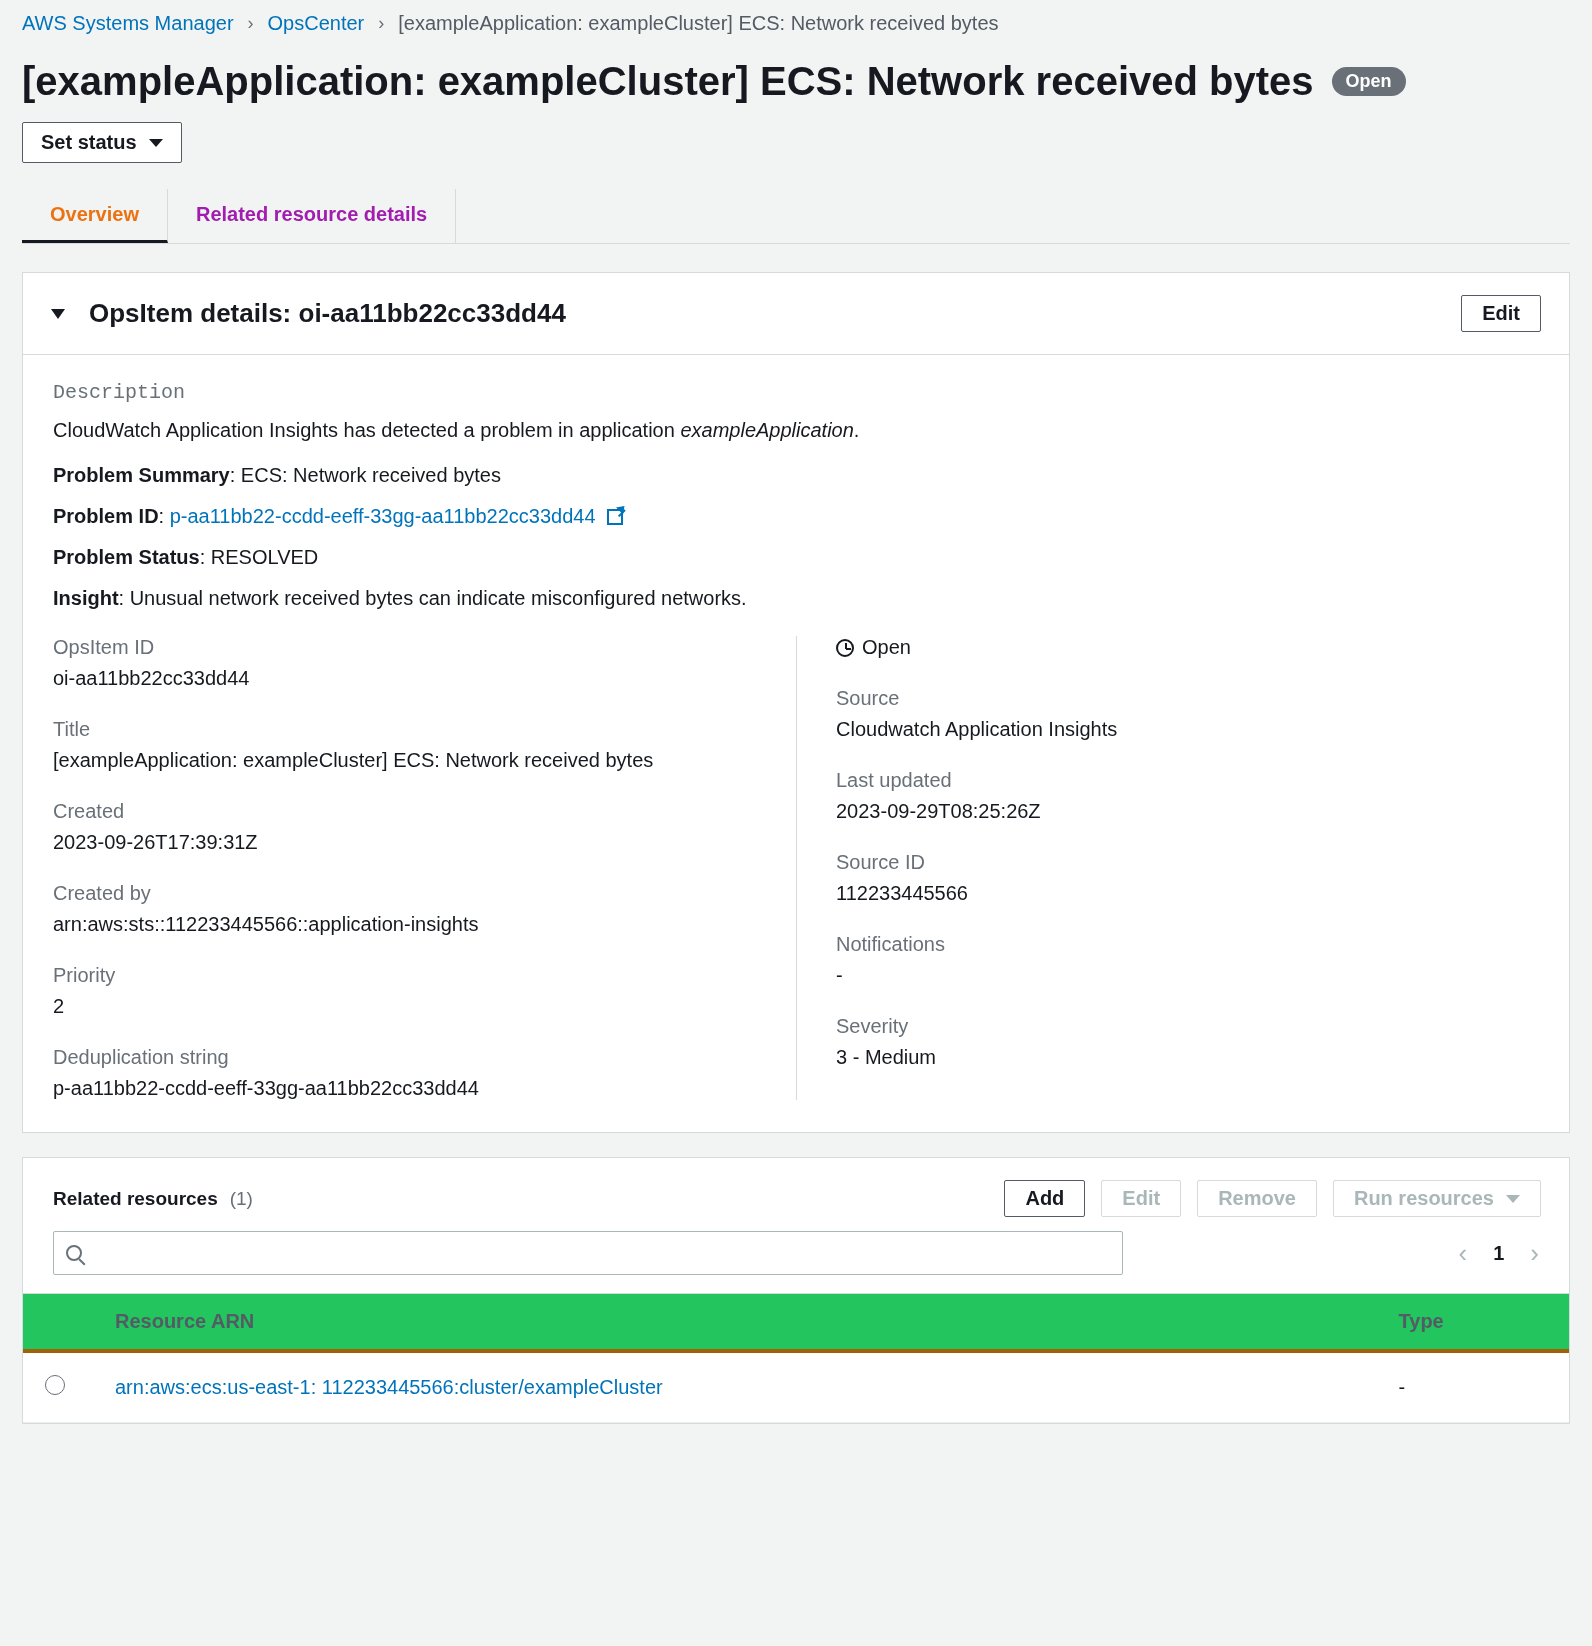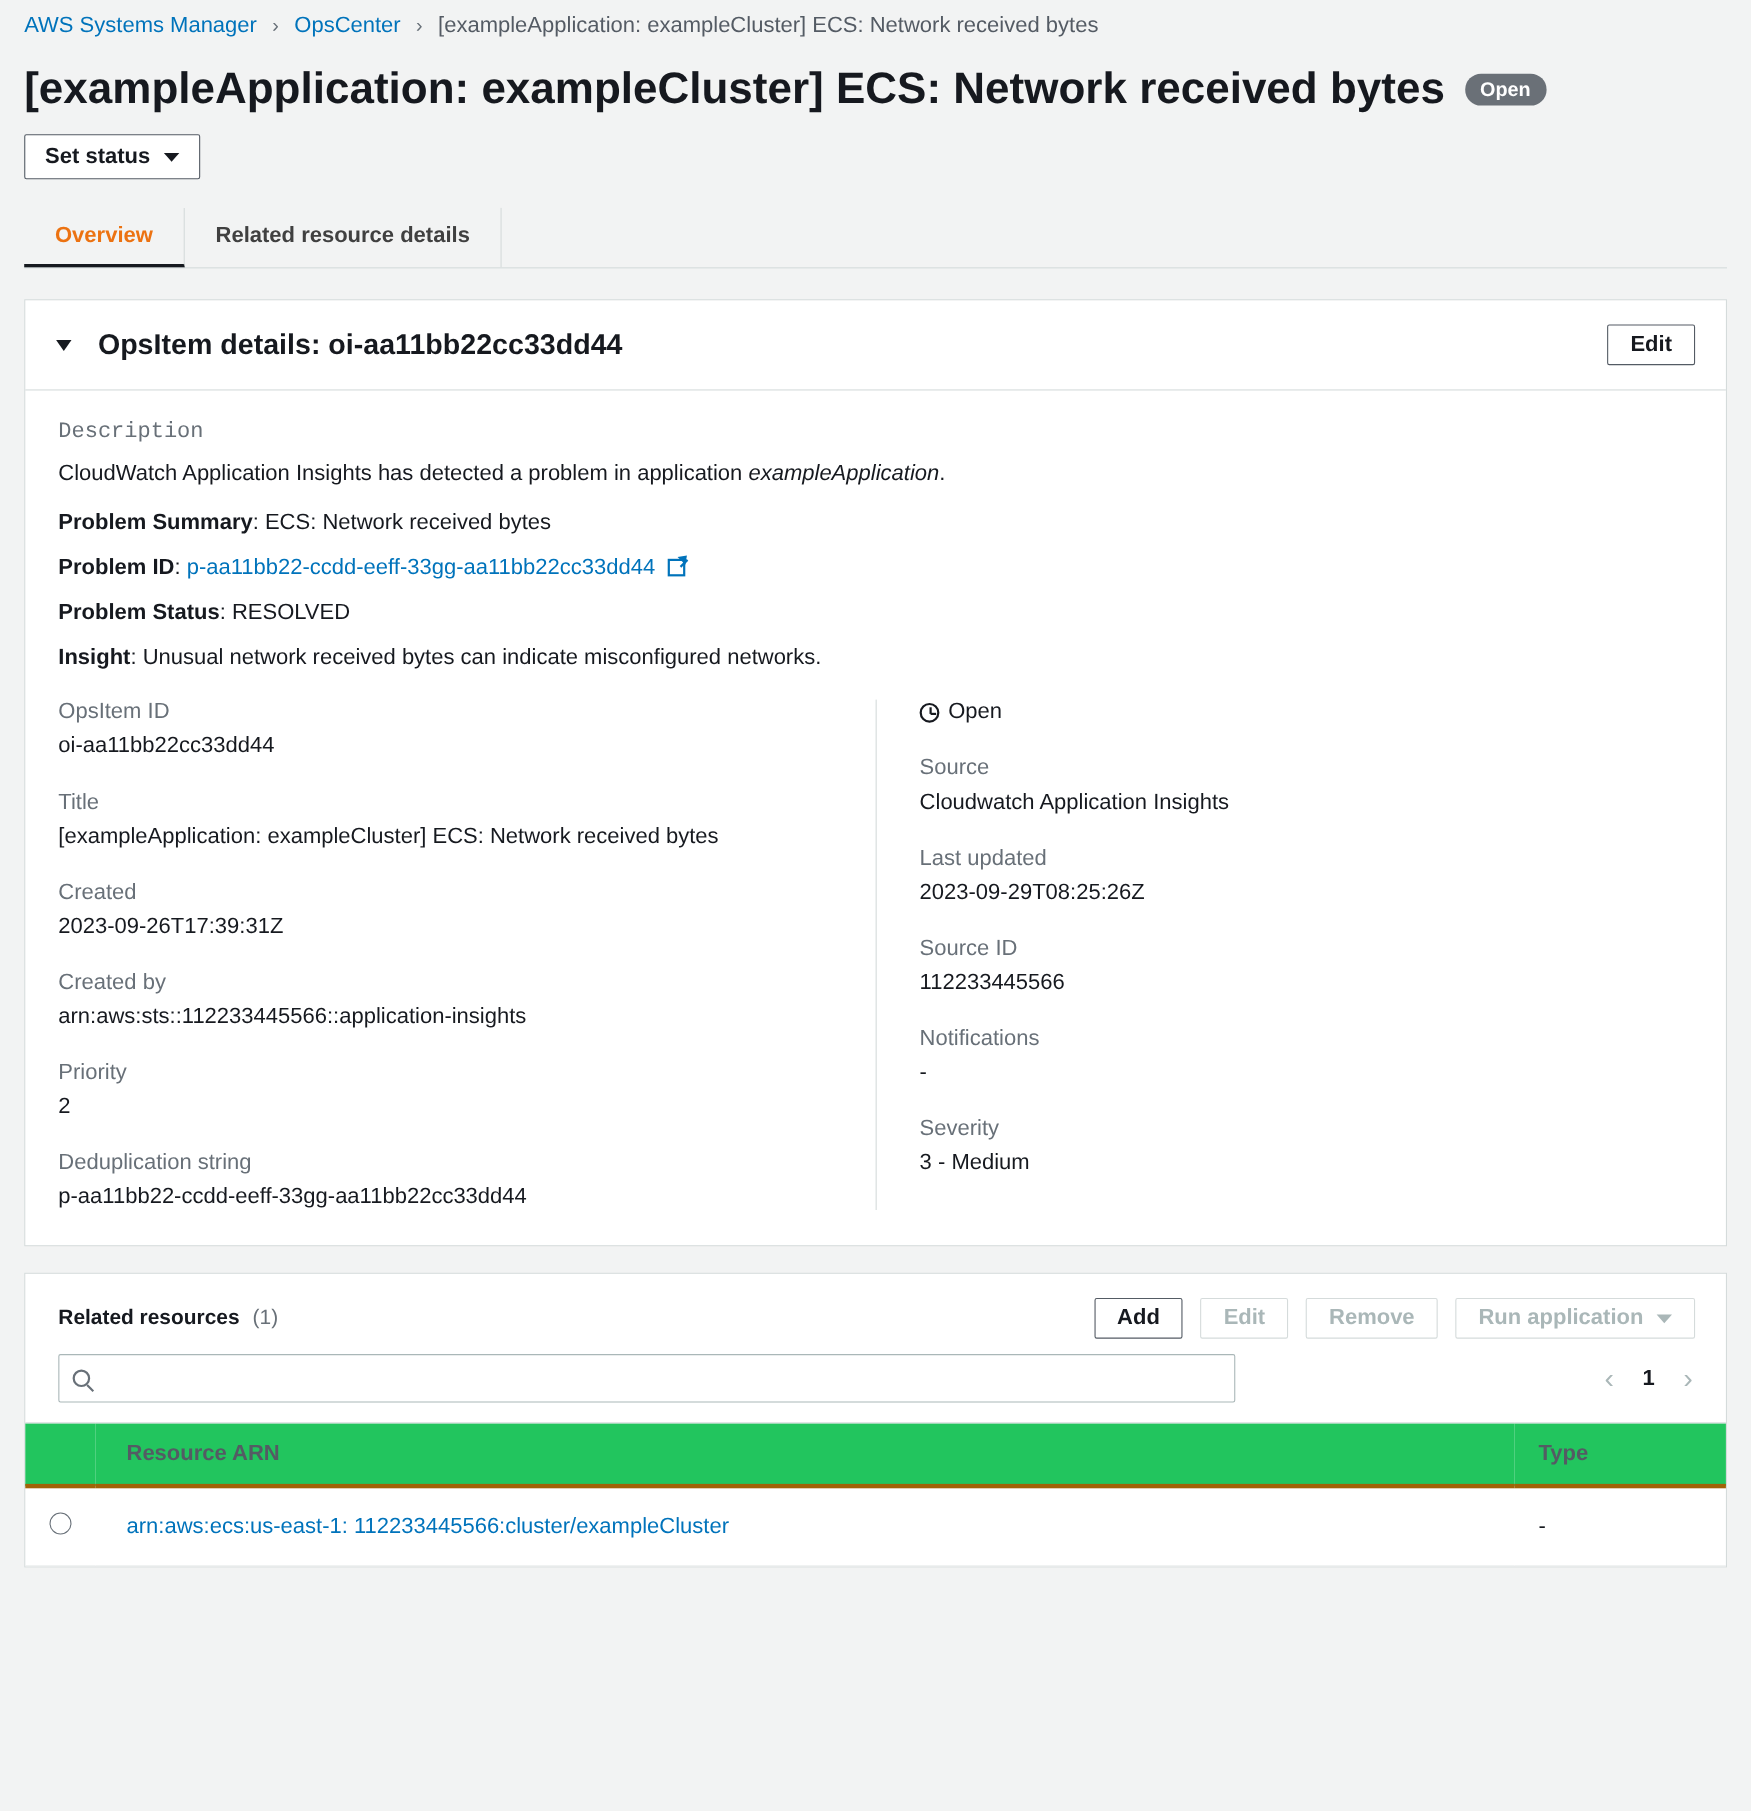--- a/index.html
+++ b/index.html
@@ -35,21 +35,21 @@
   .caret-down.disabled { border-top-color: #aab7b8; }
   .caret-solid {
     width: 0; height: 0; border-left: 7px solid transparent;
     border-right: 7px solid transparent; border-top: 10px solid #16191f;
     display: inline-block;
   }
   .actions-row { margin-bottom: 26px; }
   .tabs { display: flex; border-bottom: 1px solid #d5dbdb; margin-bottom: 28px; }
   .tab {
     padding: 14px 28px; font-size: 20px; font-weight: 700;
-    color: #404040; cursor: pointer; border-right: 1px solid #d5dbdb;
+    color: #a21caf; cursor: pointer; border-right: 1px solid #d5dbdb;
   }
   .tab.active { color: #ec7211; border-bottom: 3px solid #16191f; }
   .panel {
     background: #fff; border: 1px solid #d5dbdb; margin-bottom: 24px;
   }
   .panel-header {
     display: flex; align-items: center; justify-content: space-between;
     padding: 22px 28px; border-bottom: 1px solid #d5dbdb;
   }
   .panel-title { display: flex; align-items: center; gap: 24px; font-size: 26px; font-weight: 700; }
@@ -262,21 +262,21 @@
   <div class="rr-header">
     <div>
       <span class="rr-title">Related resources</span>
       <span class="rr-title rr-count">(1)</span>
     </div>
     <div class="rr-actions">
       <button class="btn small">Add</button>
       <button class="btn small disabled">Edit</button>
       <button class="btn small disabled">Remove</button>
       <button class="btn small disabled">
-        <span>Run application</span>
+        <span>Run resources</span>
         <span class="caret-down disabled"></span>
       </button>
     </div>
   </div>
   <div class="rr-tools">
     <div class="search-wrap">
       <span class="search-icon"></span>
       <input type="text" style="">
     </div>
     <div class="pager">

